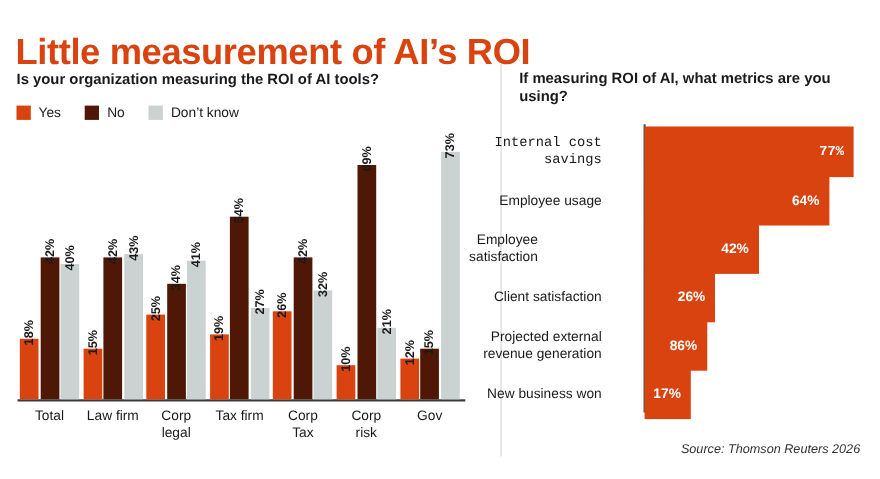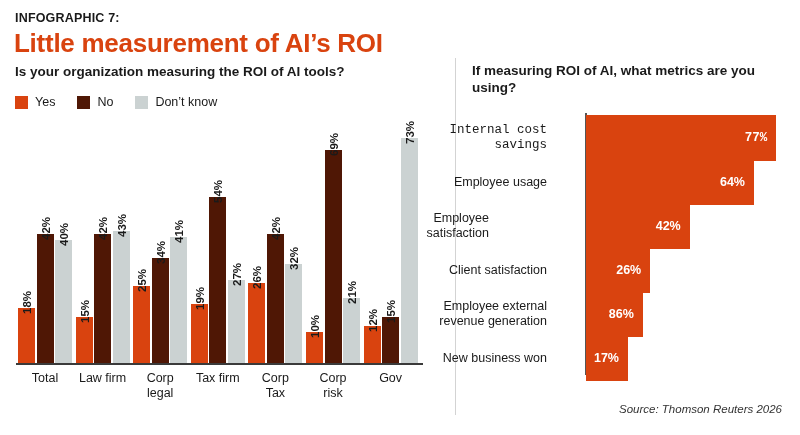--- a/index.html
+++ b/index.html
@@ -13,21 +13,21 @@
   }
   .page{position:absolute;inset:0;}
 
   
   .kicker{
     position:absolute;left:15px;top:11px;
     font-size:12.5px;font-weight:700;letter-spacing:.015em;color:#1a1a1a;
   }
   .title{
     position:absolute;left:14px;top:28px;
-    font-size:26px;font-weight:700;letter-spacing:-.01em;
+    font-size:33px;font-weight:700;letter-spacing:-.01em;
     color:#D9430F;white-space:nowrap;
   }
   .subtitle{
     position:absolute;left:15px;top:64px;
     font-size:13.5px;font-weight:700;color:#1a1a1a;white-space:nowrap;
   }
 
   
   .legend{position:absolute;left:15px;top:95px;display:flex;align-items:center;gap:0;}
   .lg-item{display:flex;align-items:center;margin-right:22px;}
@@ -81,21 +81,20 @@
   .source{
     position:absolute;right:18px;top:403px;
     font-size:11.5px;font-style:italic;color:#333;white-space:nowrap;
   }
 </style>
 </head>
 <body>
 
 <div class="page">
 
-  <div class="kicker">INFOGRAPHIC 7:</div>
   <div class="title">Little measurement of AI’s ROI</div>
   <div class="subtitle">Is your organization measuring the ROI of AI tools?</div>
 
   <div class="legend">
     <div class="lg-item">
       <span class="lg-sw" style="background:#D9430F"></span>
       <span class="lg-tx">Yes</span>
     </div>
     <div class="lg-item">
       <span class="lg-sw" style="background:#4F1705"></span>
@@ -216,21 +215,21 @@
         <div class="rrow" style="top: 247px; width: 345px;">
           <div class="rlabel" style="top: 15.5px;">
             <div>Client satisfaction</div>
           </div>
           <div class="rbar" style="width: 64.22px;">
             <span class="rval">26%</span>
           </div>
         </div>
         <div class="rrow" style="top: 291px; width: 345px;">
           <div class="rlabel" style="top: 8px;">
-            <div>Employee external</div>
+            <div>Projected external</div>
             <div>revenue generation</div>
           </div>
           <div class="rbar" style="width: 56.81px;">
             <span class="rval">86%</span>
           </div>
         </div>
         <div class="rrow" style="top: 335px; width: 345px;">
           <div class="rlabel" style="top: 15.5px;">
             <div>New business won</div>
           </div>

